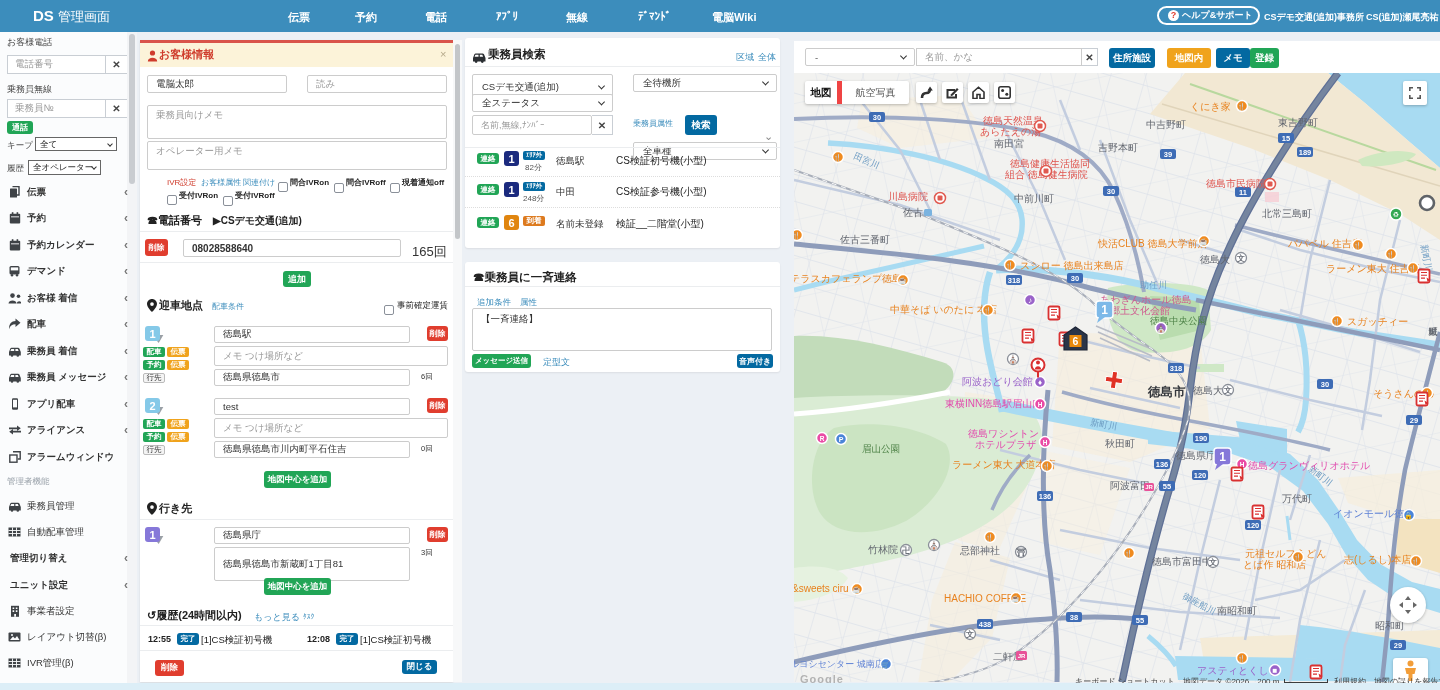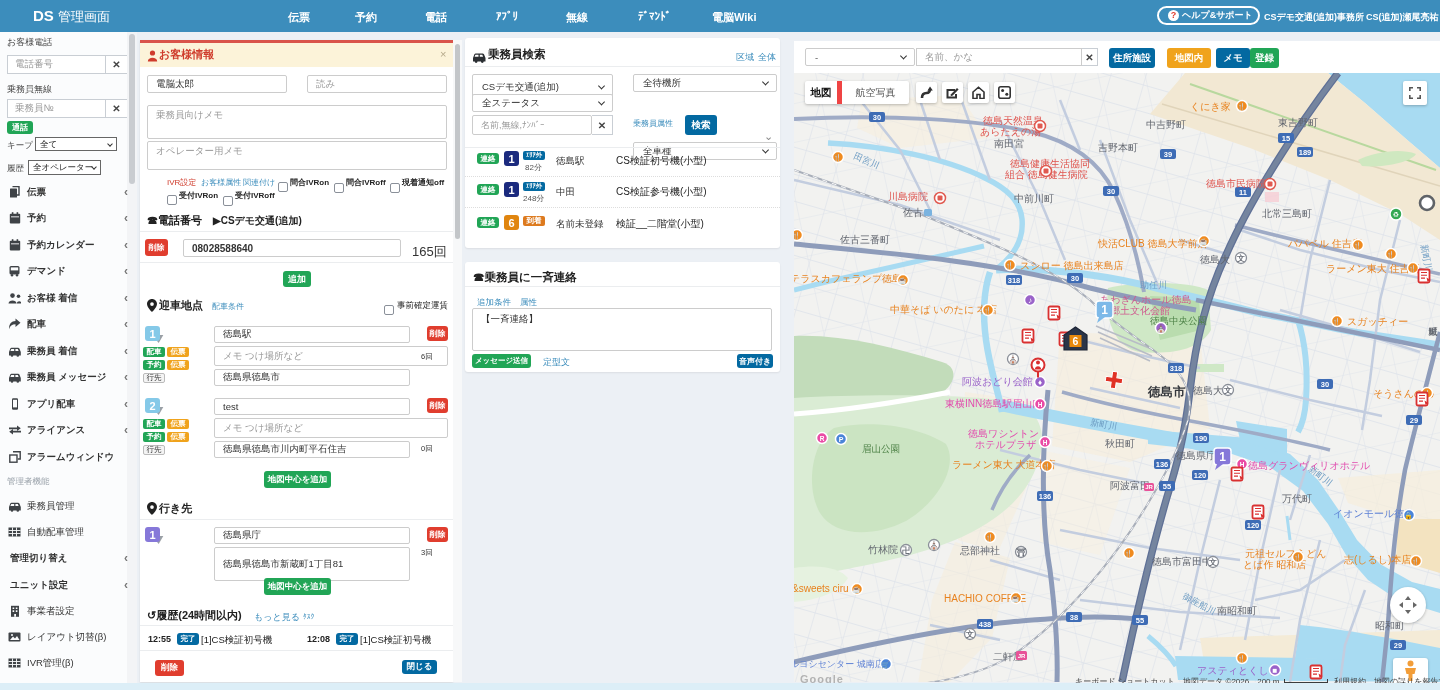--- a/index.html
+++ b/index.html
@@ -284,21 +284,21 @@
 <div class="abs numb" style="left:145px;top:326px;width:15px;height:15px;background:#85c9e8;font-size:11px;">1</div>
 <div class="tag green" style="left:143px;top:347px;">配車</div>
 <div class="tag orange" style="left:167px;top:347px;">伝票</div>
 <div class="tag green" style="left:143px;top:360px;">予約</div>
 <div class="tag orange" style="left:167px;top:360px;">伝票</div>
 <div class="tag" style="left:143px;top:373px;background:#f4f4f4;border:1px solid #bbb;color:#333;font-weight:normal;">行先</div>
 <div class="abs inp" style="left:214px;top:326px;width:196px;height:17px;">徳島駅</div>
 <div class="abs btn red" style="left:427px;top:326px;width:21px;height:15px;font-size:8px;">削除</div>
 <div class="abs inp ph" style="left:214px;top:346px;width:234px;height:20px;font-size:9.5px;">メモ つけ場所など</div>
 <div class="abs inp" style="left:214px;top:369px;width:196px;height:17px;">徳島県徳島市</div>
-<div class="abs" style="left:421px;top:352px;font-size:7.5px;color:#333;">6回</div>
+<div class="abs" style="left:421px;top:372px;font-size:7.5px;color:#333;">6回</div>
 <div class="abs" style="left:150px;top:407px;width:0;height:0;border-left:11px solid transparent;border-top:8px solid #9aa0a6;transform:skewX(-30deg);"></div>
 <div class="abs numb" style="left:145px;top:398px;width:15px;height:15px;background:#85c9e8;font-size:11px;">2</div>
 <div class="tag green" style="left:143px;top:419px;">配車</div>
 <div class="tag orange" style="left:167px;top:419px;">伝票</div>
 <div class="tag green" style="left:143px;top:432px;">予約</div>
 <div class="tag orange" style="left:167px;top:432px;">伝票</div>
 <div class="tag" style="left:143px;top:445px;background:#f4f4f4;border:1px solid #bbb;color:#333;font-weight:normal;">行先</div>
 <div class="abs inp" style="left:214px;top:398px;width:196px;height:17px;">test</div>
 <div class="abs btn red" style="left:427px;top:398px;width:21px;height:15px;font-size:8px;">削除</div>
 <div class="abs inp ph" style="left:214px;top:418px;width:234px;height:20px;font-size:9.5px;">メモ つけ場所など</div>

